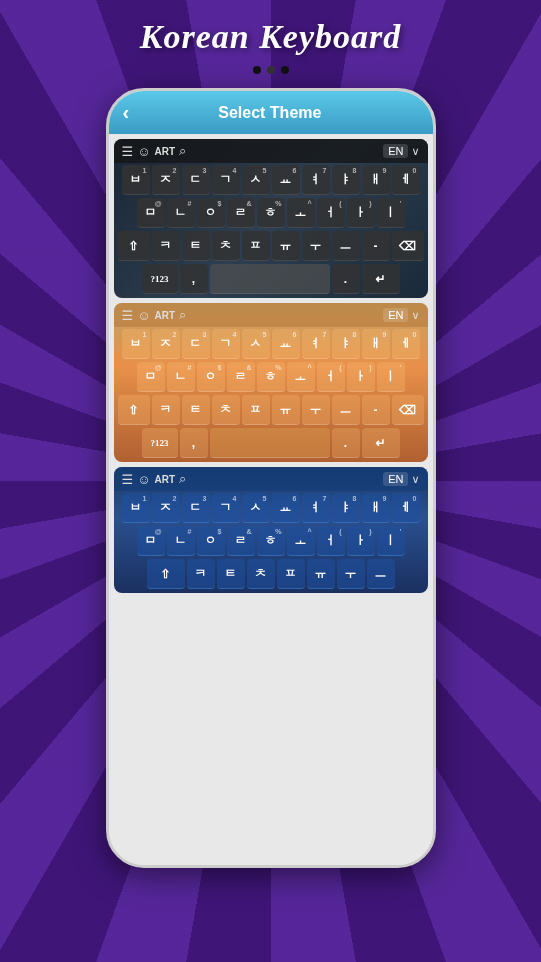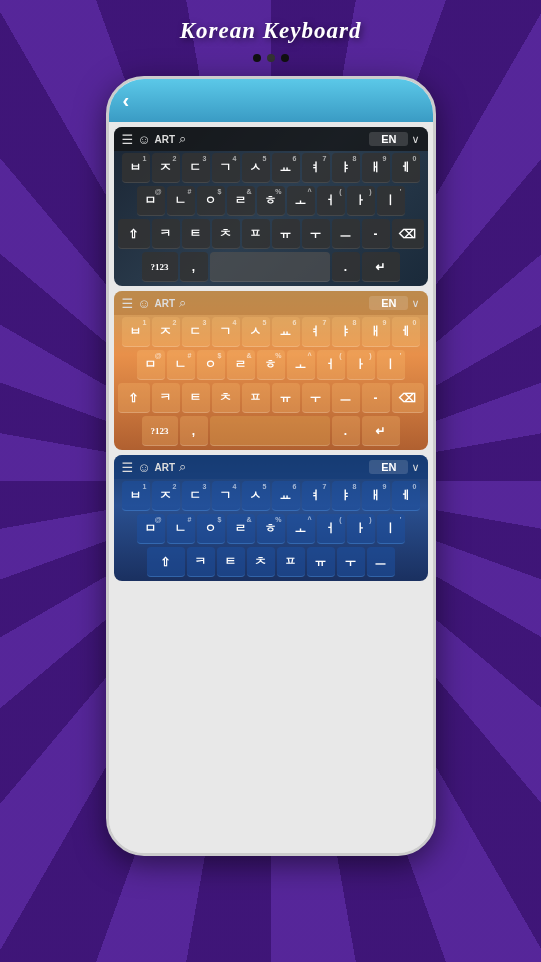--- a/index.html
+++ b/index.html
@@ -40,21 +40,21 @@
       position: relative;
       z-index: 1;
       width: 100%;
       height: 100%;
       display: flex;
       flex-direction: column;
       align-items: center;
     }
 
     .title {
-      font-size: 23px;
+      font-size: 34px;
       font-weight: 900;
       color: white;
       text-align: left;
       margin-top: 18px;
       font-style: italic;
       font-family: Georgia, serif;
       text-shadow: 2px 2px 6px rgba(0,0,0,0.5);
       letter-spacing: 1px;
     }
 
@@ -149,23 +149,23 @@
       font-size: 13px;
       margin-right: 4px;
     }
 
     .toolbar-spacer { flex: 1; }
 
     .toolbar-lang {
       background: rgba(255,255,255,0.15);
       color: white;
       font-size: 11px;
-      padding: 1px 12px;
+      padding: 1px 5px;
       border-radius: 3px;
-      font-weight: bold;
+      font-weight: normal;
     }
 
     .toolbar-chevron {
       color: #ddd;
       font-size: 11px;
       margin-left: 3px;
     }
 
     
     .kb-body {
@@ -278,20 +278,21 @@
   <div class="dots-row">
     <div class="dot"></div>
     <div class="dot active"></div>
     <div class="dot"></div>
   </div>
 
   <div class="phone-frame">
 
     <div class="phone-header">
       <div class="back-btn">‹</div>
+      <div class="header-title">Select Theme</div>
     </div>
 
     <div class="phone-content">
 
       <div class="kb-card-wrapper">
         <div class="kb-bg-dark">
           <div class="kb-toolbar kb-toolbar-dark">
             <span class="toolbar-icon">☰</span>
             <span class="toolbar-icon">☺</span>
             <span class="toolbar-icon" style="font-size:10px;font-weight:bold;">ART</span>

